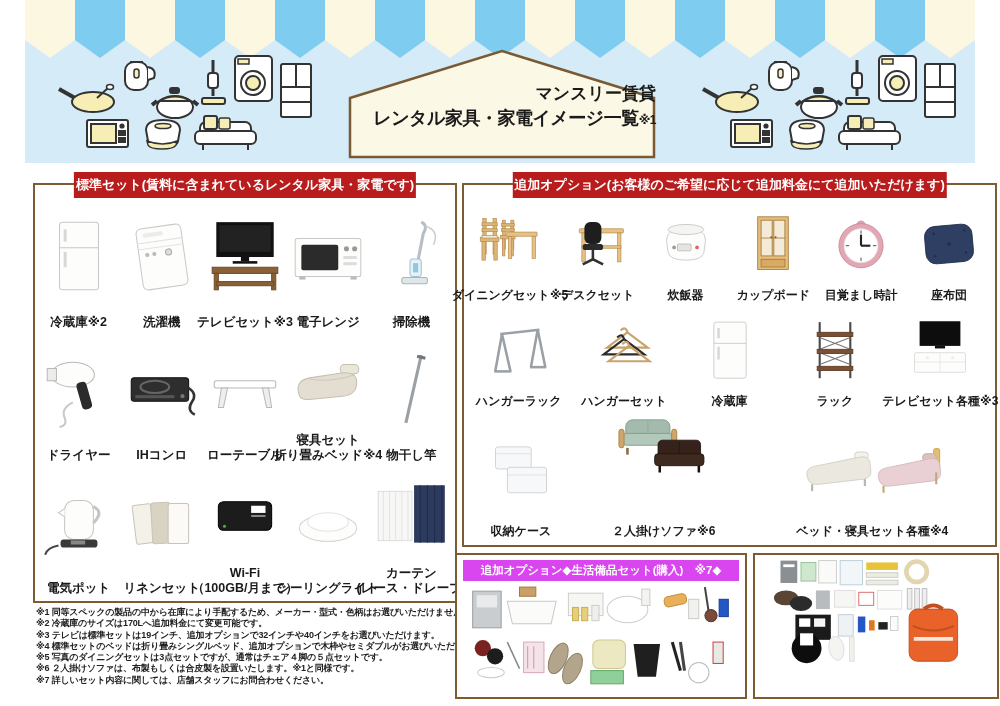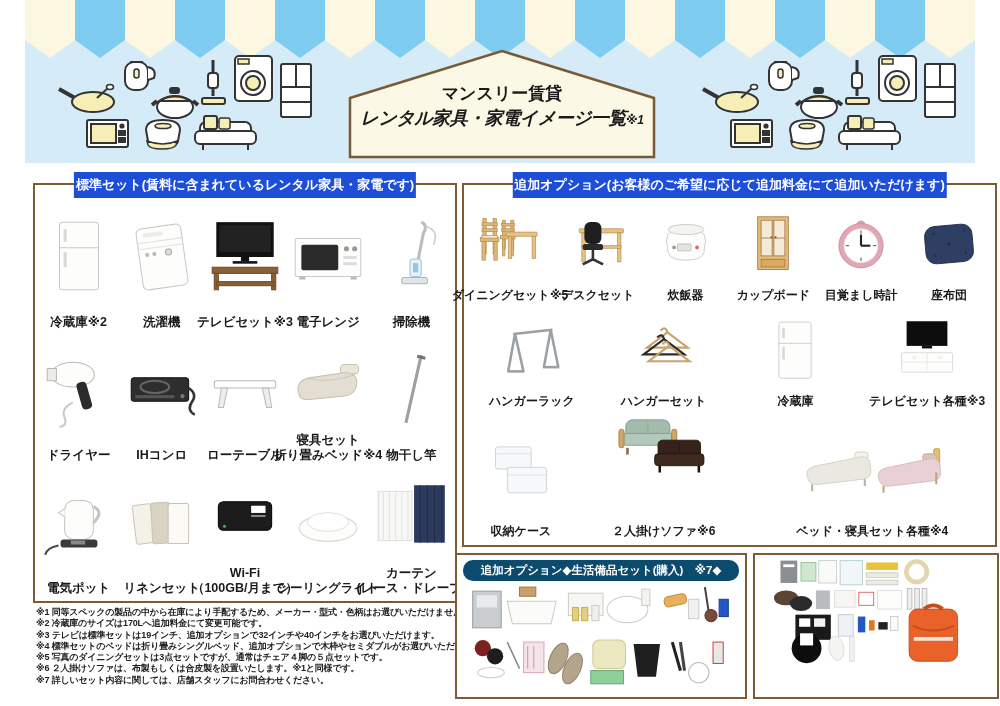--- a/index.html
+++ b/index.html
@@ -12,35 +12,35 @@
   
   .awning{position:absolute;left:25px;top:0;width:950px;height:163px;background:#d5ebf7;}
   .stripes{position:absolute;left:0;top:0;width:950px;height:58px;
     background:repeating-linear-gradient(90deg,#fbf7e1 0 50px,#7ecdf0 50px 100px);}
   .deco{position:absolute;top:50px;width:265px;height:105px;}
   .deco-left{left:28px;}
   .deco-right{left:672px;}
   
   .plaque{position:absolute;left:348px;top:48px;width:308px;height:112px;z-index:5;}
   .plaque svg{position:absolute;left:0;top:0;}
-  .plaque .t1,.plaque .t2{position:absolute;width:100%;text-align:center;font-weight:bold;}
+  .plaque .t1,.plaque .t2{position:absolute;width:100%;text-align:right;font-weight:bold;}
   .plaque .t1{top:34px;font-size:17px;}
-  .plaque .t2{top:58px;font-size:18px;letter-spacing:-0.5px;font-style:italic;}
+  .plaque .t2{top:58px;font-size:18px;letter-spacing:-0.5px;}
   .plaque .note{font-size:12px;}
   
   .box{position:absolute;background:#fff;border:2px solid #7e5c33;z-index:2;}
   #box-standard{left:33px;top:183px;width:420px;height:416px;}
   #box-options{left:462px;top:183px;width:531px;height:360px;}
   #box-living{left:455px;top:553px;width:288px;height:142px;}
   #box-bousai{left:753px;top:553px;width:242px;height:142px;}
   .box-header{position:absolute;top:-13px;left:50%;transform:translateX(-50%);
-    background:#1d4ed8;color:#fff;font-weight:bold;font-size:13px;
+    background:#b91c1c;color:#fff;font-weight:bold;font-size:13px;
     padding:4px 2px;white-space:nowrap;}
-  .box2-header{margin:5px 6px 2px;background:#0c4a6e;color:#fff;font-weight:bold;
-    font-size:11.5px;padding:3px 4px;text-align:center;white-space:nowrap;border-radius:10px;}
+  .box2-header{margin:5px 6px 2px;background:#d946ef;color:#fff;font-weight:bold;
+    font-size:11.5px;padding:3px 4px;text-align:center;white-space:nowrap;}
   .collage{display:flex;justify-content:center;align-items:center;}
   
   .grid{position:absolute;left:2px;right:2px;top:15px;bottom:2px;display:flex;flex-direction:column;}
   .row{flex:1;display:flex;align-items:stretch;}
   .cell{flex:1;min-width:0;display:flex;flex-direction:column;align-items:center;justify-content:flex-end;overflow:visible;}
   .img{flex:1;display:flex;align-items:center;justify-content:center;}
   .lbl{font-weight:bold;text-align:center;line-height:1.15;white-space:pre;padding-bottom:4px;}
   #grid-standard .lbl{font-size:12.5px;}
   #grid-options .lbl{font-size:12px;}
   
@@ -486,20 +486,37 @@
         <div class="cell">
           <div class="img">
             <svg viewBox="0 0 80 80" width="68" height="68">
               <rect x="21" y="6" width="38" height="66" rx="3" fill="#fdfdfc" stroke="#c8c8c6"></rect>
               <line x1="21" y1="31" x2="59" y2="31" stroke="#c8c8c6"></line>
               <rect x="25" y="13" width="3" height="12" fill="#d8d8d6"></rect>
               <rect x="25" y="35" width="3" height="15" fill="#d8d8d6"></rect>
             </svg>
           </div>
           <div class="lbl">冷蔵庫</div>
+        </div>
+        <div class="cell">
+          <div class="img">
+            <svg viewBox="0 0 80 80" width="68" height="68">
+              <g stroke="#4a4a4a" stroke-width="2.5">
+                <line x1="22" y1="6" x2="22" y2="72"></line>
+                <line x1="58" y1="6" x2="58" y2="72"></line>
+              </g>
+              <path d="M22 24 L58 38 M58 24 L22 38 M22 42 L58 56 M58 42 L22 56" stroke="#777" stroke-width="1.2"></path>
+              <g fill="#7a4f33" stroke="#5d3b25">
+                <rect x="19" y="18" width="42" height="5"></rect>
+                <rect x="19" y="38" width="42" height="5"></rect>
+                <rect x="19" y="58" width="42" height="5"></rect>
+              </g>
+            </svg>
+          </div>
+          <div class="lbl">ラック</div>
         </div>
         <div class="cell">
           <div class="img">
             <svg viewBox="0 0 80 80" width="68" height="68">
               <rect x="16" y="5" width="48" height="29" fill="#0d0d0d"></rect>
               <rect x="34" y="34" width="12" height="3" fill="#111"></rect>
               <rect x="10" y="42" width="60" height="23" rx="2" fill="#fdfdfc" stroke="#d8d8d5"></rect>
               <line x1="40" y1="42" x2="40" y2="65" stroke="#e5e5e2"></line>
               <line x1="10" y1="53" x2="70" y2="53" stroke="#e5e5e2"></line>
               <circle cx="25" cy="48" r="2" fill="#eee"></circle>

